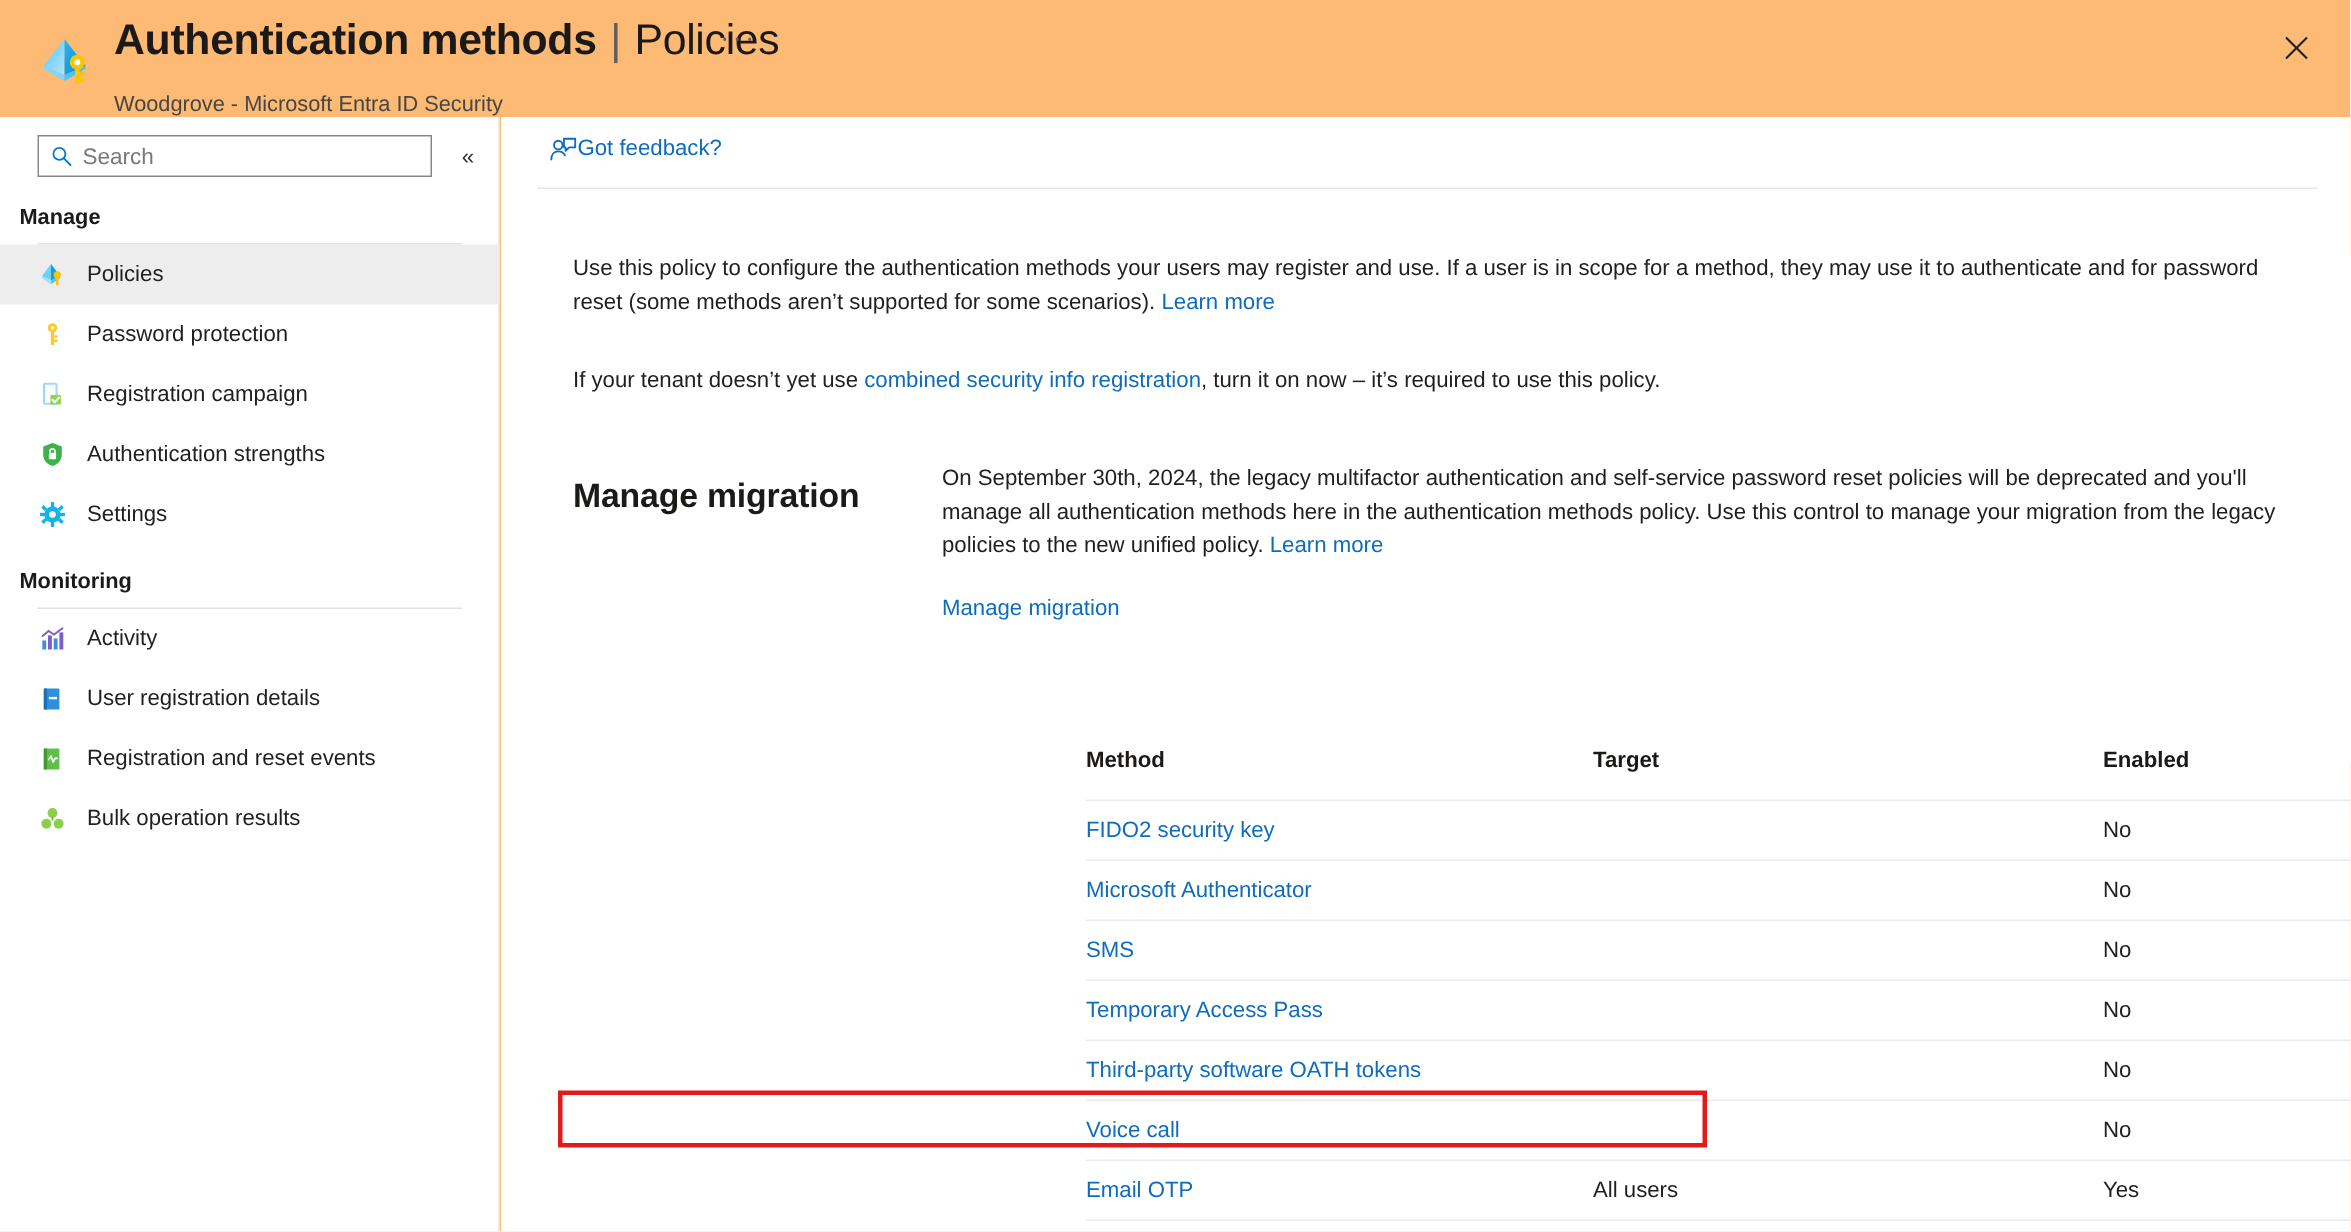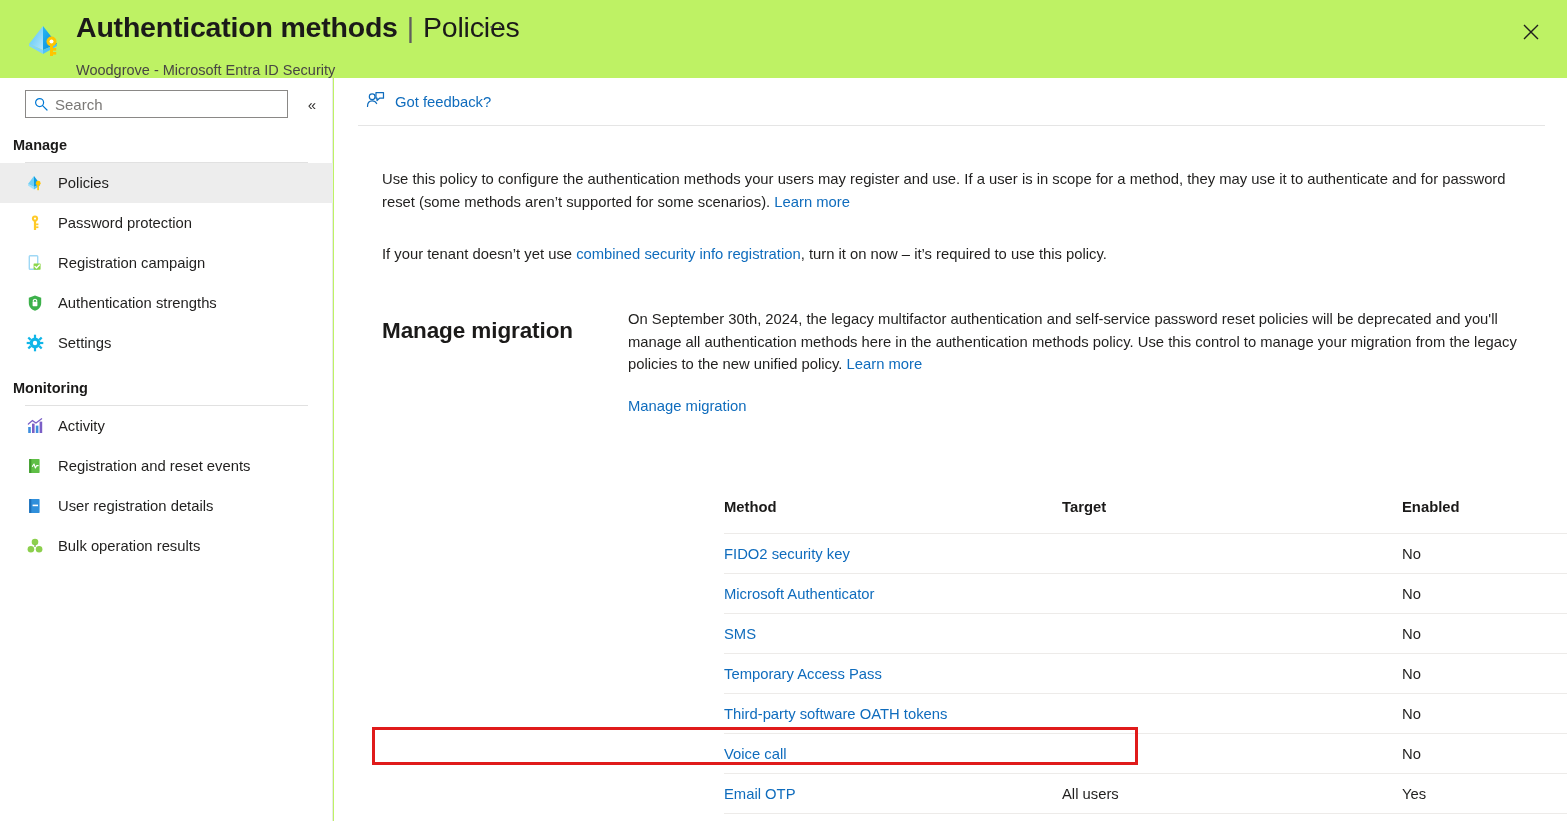--- a/index.html
+++ b/index.html
@@ -9,21 +9,21 @@
     background: #ffffff;
     font-family: "Liberation Sans", sans-serif;
     color: #201f1e;
     overflow: hidden;
   }
 
   #app {
     position: relative;
     width: 1567px;
     height: 821px;
-    background: #bef264;
+    background: #fdba74;
   }
 
   
   .titlebar {
     position: absolute;
     top: 0; left: 0; right: 0;
     height: 78px;
   }
   .app-icon {
     position: absolute;
@@ -172,22 +172,21 @@
   .cmdbar {
     position: absolute;
     left: 0; top: 0;
     right: 0;
     height: 48px;
   }
   .feedback {
     position: absolute;
     left: 28px; top: 10px;
     display: flex;
-    align-items: center;
-    gap: 10px;
+    align-items: flex-start;
     cursor: pointer;
     color: #0f6cbd;
     font-size: 14.8px;
     padding: 3px 4px;
   }
   .cmdbar-rule {
     position: absolute;
     left: 24px; right: 22px; top: 47px;
     height: 1px;
     background: #e5e5e5;
@@ -442,36 +441,36 @@
                 <rect x="9.8" y="8.6" width="2.6" height="7.4" fill="#3e8ede"></rect>
                 <rect x="13.6" y="4.6" width="2.6" height="11.4" fill="#7b5fc6"></rect>
                 <path d="M2.4 7 L6.4 3.6 L10 6 L15.6 1.8" stroke="#7b5fc6" stroke-width="1.3" fill="none" stroke-linecap="round"></path>
               </svg>
             </span>
             <span class="lbl">Activity</span>
           </div>
           <div class="nav-item">
             <span class="ico">
               <svg width="18" height="18" viewBox="0 0 18 18">
+                <rect x="3.2" y="2" width="10.4" height="14" rx="0.7" fill="#2f8fdb"></rect>
+                <rect x="3.2" y="2" width="2.1" height="14" fill="#1b6fb8"></rect>
+                <rect x="6.6" y="7.6" width="5.4" height="1.6" fill="#ffffff"></rect>
+              </svg>
+            </span>
+            <span class="lbl">User registration details</span>
+          </div>
+          <div class="nav-item">
+            <span class="ico">
+              <svg width="18" height="18" viewBox="0 0 18 18">
                 <rect x="3.2" y="2" width="10.4" height="14" rx="0.7" fill="#5fbf46"></rect>
                 <rect x="3.2" y="2" width="2.1" height="14" fill="#3f9a2c"></rect>
                 <path d="M6.4 9.4 L8 7 L9.4 11 L10.7 8.6 L12.2 8.6" stroke="#ffffff" stroke-width="1.1" fill="none" stroke-linecap="round" stroke-linejoin="round"></path>
               </svg>
             </span>
             <span class="lbl">Registration and reset events</span>
-          </div>
-          <div class="nav-item">
-            <span class="ico">
-              <svg width="18" height="18" viewBox="0 0 18 18">
-                <rect x="3.2" y="2" width="10.4" height="14" rx="0.7" fill="#2f8fdb"></rect>
-                <rect x="3.2" y="2" width="2.1" height="14" fill="#1b6fb8"></rect>
-                <rect x="6.6" y="7.6" width="5.4" height="1.6" fill="#ffffff"></rect>
-              </svg>
-            </span>
-            <span class="lbl">User registration details</span>
           </div>
           <div class="nav-item">
             <span class="ico">
               <svg width="18" height="18" viewBox="0 0 18 18">
                 <circle cx="9" cy="5" r="3.3" fill="#8ccf4d"></circle>
                 <circle cx="4.9" cy="12.2" r="3.3" fill="#8ccf4d"></circle>
                 <circle cx="13.1" cy="12.2" r="3.3" fill="#8ccf4d"></circle>
                 <rect x="8.4" y="7.6" width="1.2" height="2.4" fill="#6fb23a"></rect>
               </svg>
             </span>

